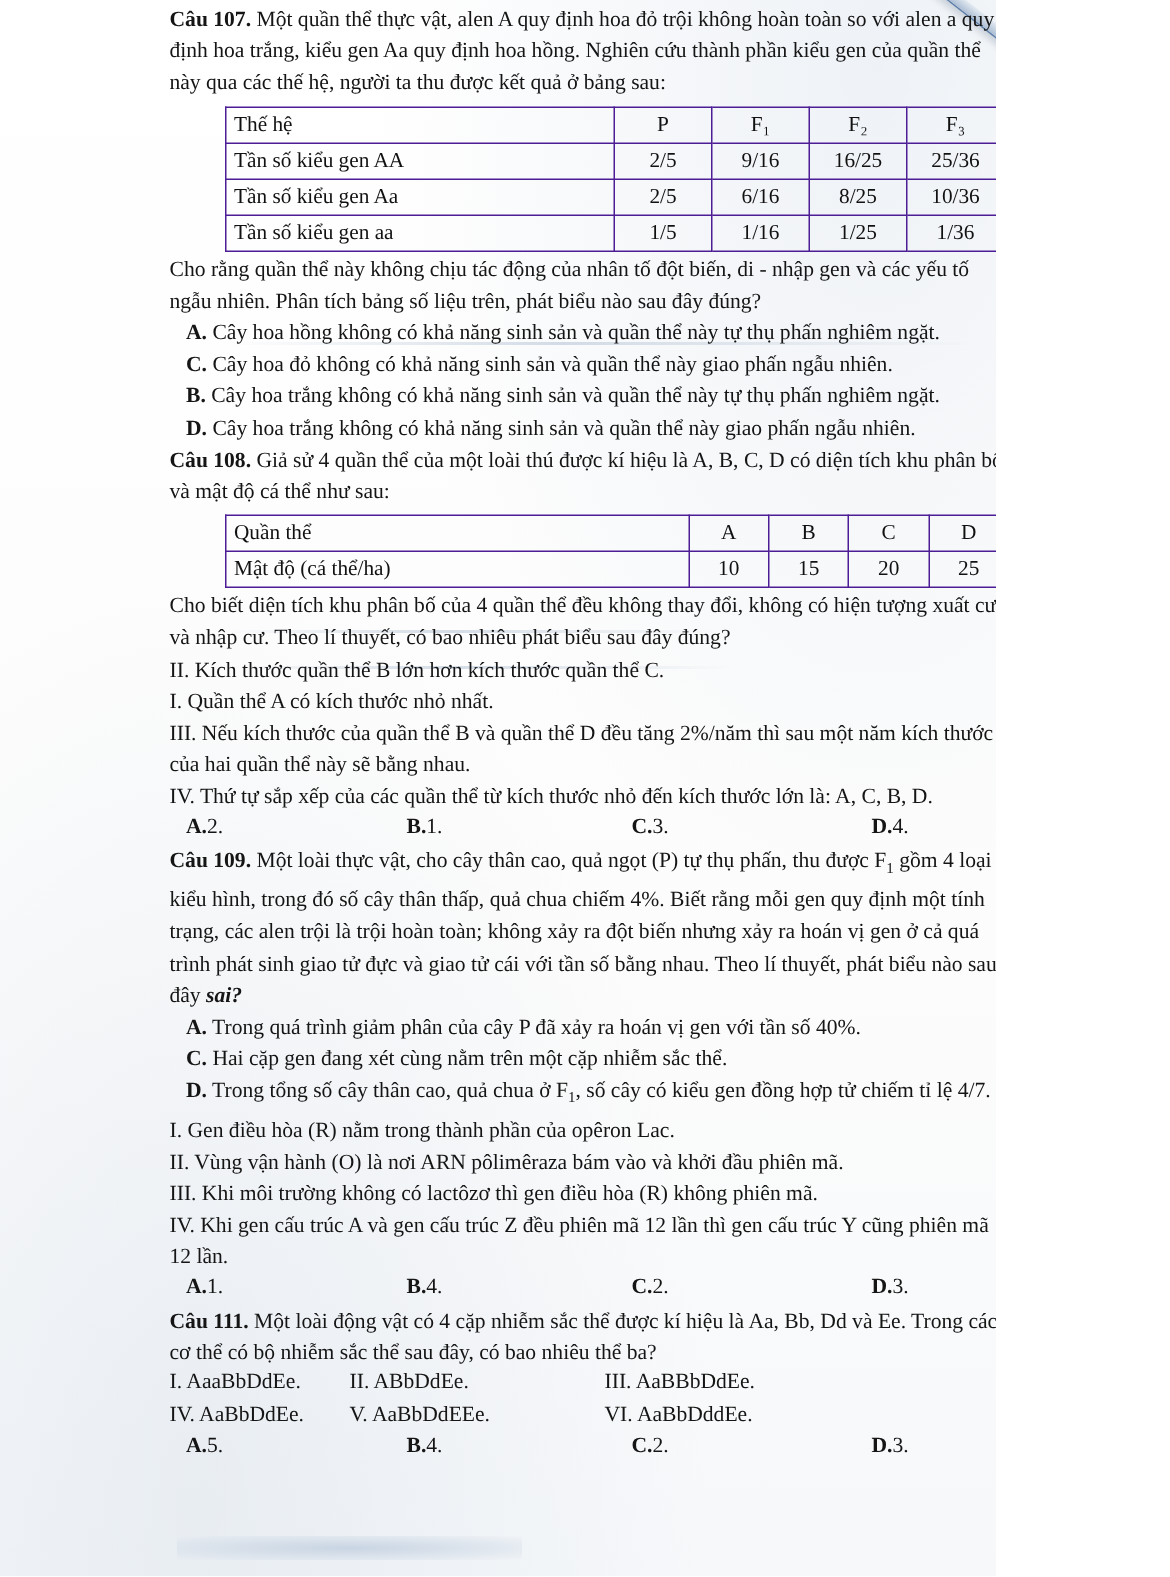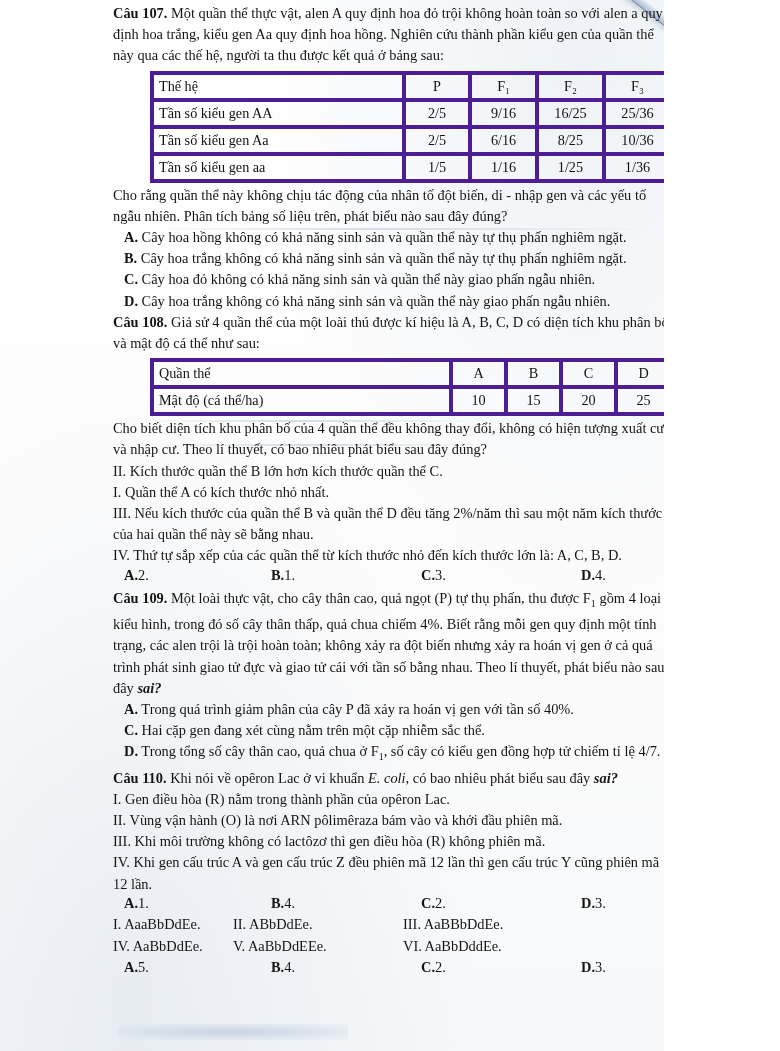--- a/index.html
+++ b/index.html
@@ -128,21 +128,21 @@
   .r-3 { left: 290px; font-family: Liberation Serif, serif; }
 
   
   .tblwrap { margin: 4px 0 2px 37px; }
   table.gtbl {
     border-collapse: collapse;
     font-size: 14.2px;
     color: #111;
   }
   table.gtbl td {
-    border: 4px solid #4c1d95;
+    border: 1px solid #4c1d95;
     padding: 1px 5px;
     height: 21px;
     line-height: 19px;
   }
   table.gtbl td.lbl  { text-align: left; }
   table.gtbl td.val  { text-align: center; }
   .t1 .c0 { width: 248px; }
   .t1 .cv { width: 54px; }
   .t2 .c0 { width: 322px; }
   .t2 .cv { width: 45px; }
@@ -227,26 +227,26 @@
           </table>
       </div>
 
       <p class="para">Cho rằng quần thể này không chịu tác động của nhân tố đột biến, di - nhập gen và các yếu tố ngẫu nhiên. Phân tích bảng số liệu trên, phát biểu nào sau đây đúng?</p>
 
       <div class="opt">
         <span class="lbl">A.</span>
         <span>Cây hoa hồng không có khả năng sinh sản và quần thể này tự thụ phấn nghiêm ngặt.</span>
       </div>
       <div class="opt">
+        <span class="lbl">C.</span>
+        <span>Cây hoa đỏ không có khả năng sinh sản và quần thể này giao phấn ngẫu nhiên.</span>
+      </div>
+      <div class="opt">
         <span class="lbl">B.</span>
         <span>Cây hoa trắng không có khả năng sinh sản và quần thể này tự thụ phấn nghiêm ngặt.</span>
-      </div>
-      <div class="opt">
-        <span class="lbl">C.</span>
-        <span>Cây hoa đỏ không có khả năng sinh sản và quần thể này giao phấn ngẫu nhiên.</span>
       </div>
       <div class="opt">
         <span class="lbl">D.</span>
         <span>Cây hoa trắng không có khả năng sinh sản và quần thể này giao phấn ngẫu nhiên.</span>
       </div>
     </div>
 
     <div>
       <p class="para">
         <span class="qnum">Câu 108.</span>
@@ -303,39 +303,39 @@
         <span class="lbl">C.</span>
         <span>Hai cặp gen đang xét cùng nằm trên một cặp nhiễm sắc thể.</span>
       </div>
       <div class="opt">
         <span class="lbl">D.</span>
         <span>Trong tổng số cây thân cao, quả chua ở F</span><sub>1</sub><span>, số cây có kiểu gen đồng hợp tử chiếm tỉ lệ 4/7.</span>
       </div>
     </div>
 
     <div>
-      <p class="para">
-        <span class="qnum">Câu 110.</span>
-        <span>Khi nói về opêron Lac ở vi khuẩn </span><span class="it">E. coli</span><span>, có bao nhiêu phát biểu sau đây </span><span class="bd it">sai?</span>
-      </p>
 
       <div class="stmt">I. Gen điều hòa (R) nằm trong thành phần của opêron Lac.</div>
       <div class="stmt">II. Vùng vận hành (O) là nơi ARN pôlimêraza bám vào và khởi đầu phiên mã.</div>
       <div class="stmt">III. Khi môi trường không có lactôzơ thì gen điều hòa (R) không phiên mã.</div>
       <div class="stmt">IV. Khi gen cấu trúc A và gen cấu trúc Z đều phiên mã 12 lần thì gen cấu trúc Y cũng phiên mã 12 lần.</div>
 
       <div class="ansrow">
         <span class="a-a"><b>A.</b> <span>1.</span></span>
         <span class="a-b"><b>B.</b> <span>4.</span></span>
         <span class="a-c"><b>C.</b> <span>2.</span></span>
         <span class="a-d"><b>D.</b> <span>3.</span></span>
       </div>
     </div>
 
     <div>
+      <p class="para">
+        <span class="qnum">Câu 111.</span>
+        <span>Một loài động vật có 4 cặp nhiễm sắc thể được kí hiệu là Aa, Bb, Dd và Ee. Trong các cơ thể có bộ nhiễm sắc thể sau đây, có bao nhiêu thể ba?</span>
+      </p>
 
       <div class="romanrow">
         <span class="r-1">I. AaaBbDdEe.</span>
         <span class="r-2">II. ABbDdEe.</span>
         <span class="r-3">III. AaBBbDdEe.</span>
       </div>
       <div class="romanrow">
         <span class="r-1">IV. AaBbDdEe.</span>
         <span class="r-2">V. AaBbDdEEe.</span>
         <span class="r-3">VI. AaBbDddEe.</span>

